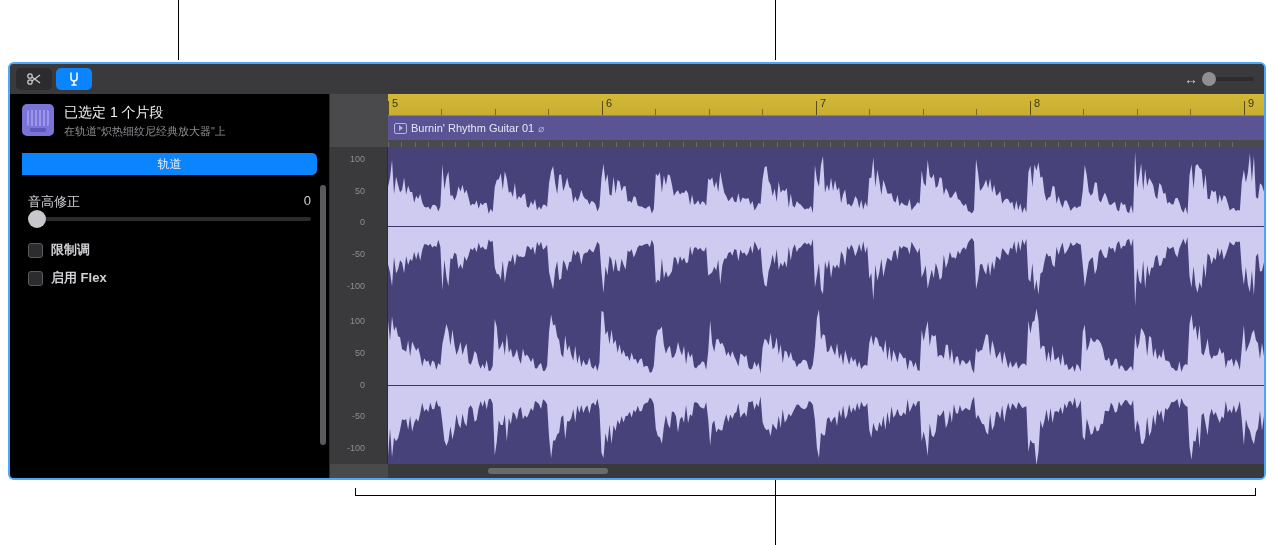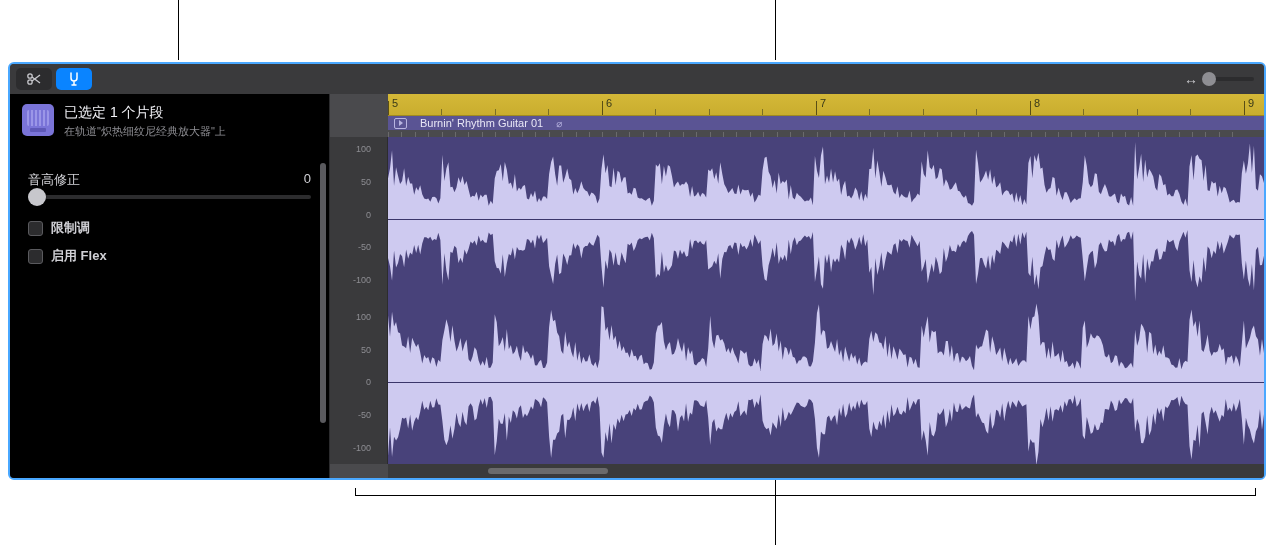--- a/index.html
+++ b/index.html
@@ -218,27 +218,27 @@
     .ruler-tick {
       position: absolute;
       bottom: 0;
       width: 1px;
       height: 14px;
       background: #5a4e15;
     }
     .ruler-tick.minor { height: 6px; background: #7a6e25; }
 
     .region-header {
-      height: 14px;
+      height: 24px;
       background: #5a5494;
       margin-left: 58px;
       display: flex;
       align-items: center;
       padding-left: 6px;
-      gap: 13px;
+      gap: 4px;
       color: #e8e6f5;
       font-size: 11px;
     }
     .play-badge {
       width: 13px;
       height: 11px;
       border: 1px solid #b8b4e0;
       border-radius: 2px;
       display: flex;
       align-items: center;
@@ -274,21 +274,21 @@
       min-height: 0;
     }
     .y-axis {
       width: 58px;
       background: #3a3a3c;
       position: relative;
       border-right: 1px solid #2c2c2e;
     }
     .y-label {
       position: absolute;
-      right: 16px;
+      right: 22px;
       font-size: 9px;
       color: #8e8e93;
       transform: translateY(-50%);
     }
     .waveform-viewport {
       flex: 1;
       background: #48427a;
       position: relative;
       overflow: hidden;
     }
@@ -362,20 +362,21 @@
   <div class="main">
     <div class="inspector">
       <div class="insp-header">
         <div class="amp-icon"></div>
         <div class="insp-title">
           <div class="line1">已选定 1 个片段</div>
           <div class="line2">在轨道"炽热细纹尼经典放大器"上</div>
         </div>
       </div>
       <div class="tab-row">
+        <div class="tab active">轨道</div>
       </div>
       <div class="insp-body">
         <div class="insp-scroll"></div>
         <div class="param-row">
           <span>音高修正</span>
           <span>0</span>
         </div>
         <div class="slider-track">
           <div class="slider-thumb"></div>
         </div>

